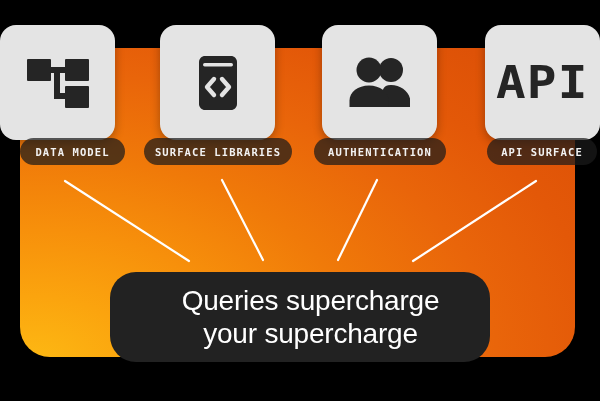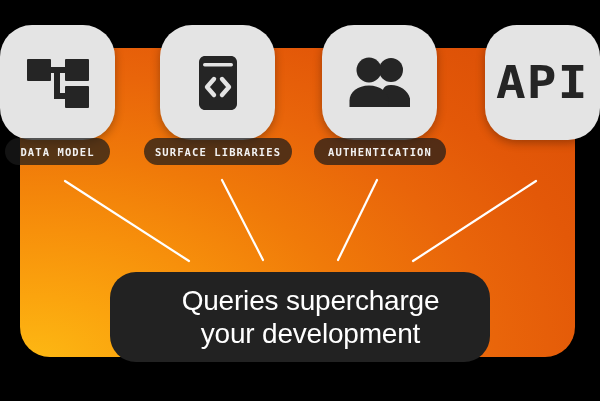--- a/index.html
+++ b/index.html
@@ -47,21 +47,21 @@
     pointer-events: none;
   }
 
   
   .card {
     position: absolute;
     top: 25px;
     width: 115px;
     height: 115px;
     background: #E4E4E4;
-    border-radius: 32px;
+    border-radius: 16px;
     display: flex;
     align-items: center;
     justify-content: center;
     box-shadow: 0 3px 10px rgba(0,0,0,0.30);
   }
   .card .glyph {
     display: block;
     line-height: 0;
   }
   .card-0 { left: 0px;   }
@@ -94,21 +94,21 @@
     box-sizing: border-box;
   }
   .pill span {
     font-family: "DejaVu Sans Mono", monospace;
     font-size: 10.5px;
     font-weight: 700;
     letter-spacing: 1.1px;
     color: #F2F2F2;
     white-space: nowrap;
   }
-  .pill-0 { left: 5px;   width: 105px; justify-content: center; }
+  .pill-0 { left: 20px;   width: 105px; justify-content: center; }
   .pill-1 { left: 144px; width: 148px; }
   .pill-2 { left: 314px; width: 132px; }
   .pill-3 { left: 487px; width: 110px; }
 
   
   .headline {
     position: absolute;
     left: 110px;
     top: 272px;
     width: 380px;
@@ -194,19 +194,22 @@
 
   <div class="pill pill-0">
     <span>DATA MODEL</span>
   </div>
   <div class="pill pill-1">
     <span>SURFACE LIBRARIES</span>
   </div>
   <div class="pill pill-2">
     <span>AUTHENTICATION</span>
   </div>
+  <div class="pill pill-3">
+    <span>API SURFACE</span>
+  </div>
 
   <div class="headline">
     <div class="line">Queries supercharge</div>
-    <div class="line">your development</div>
+    <div class="line">your supercharge</div>
   </div>
 
 </div>
 
 </body></html>

